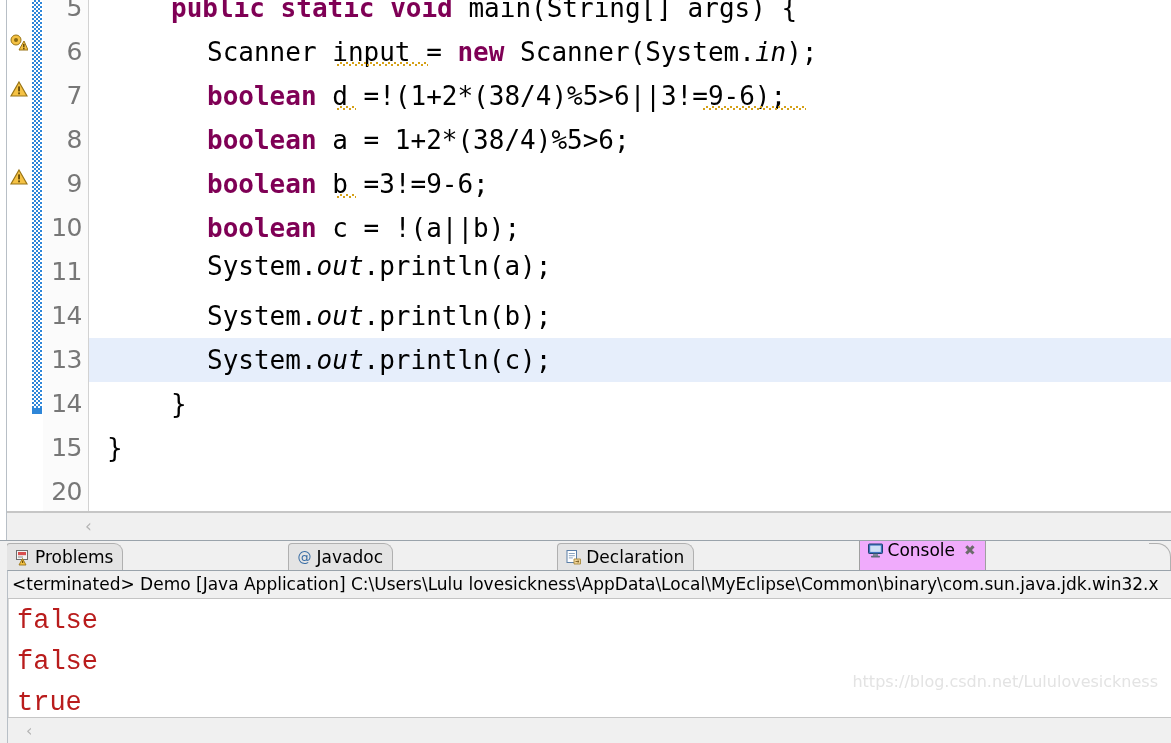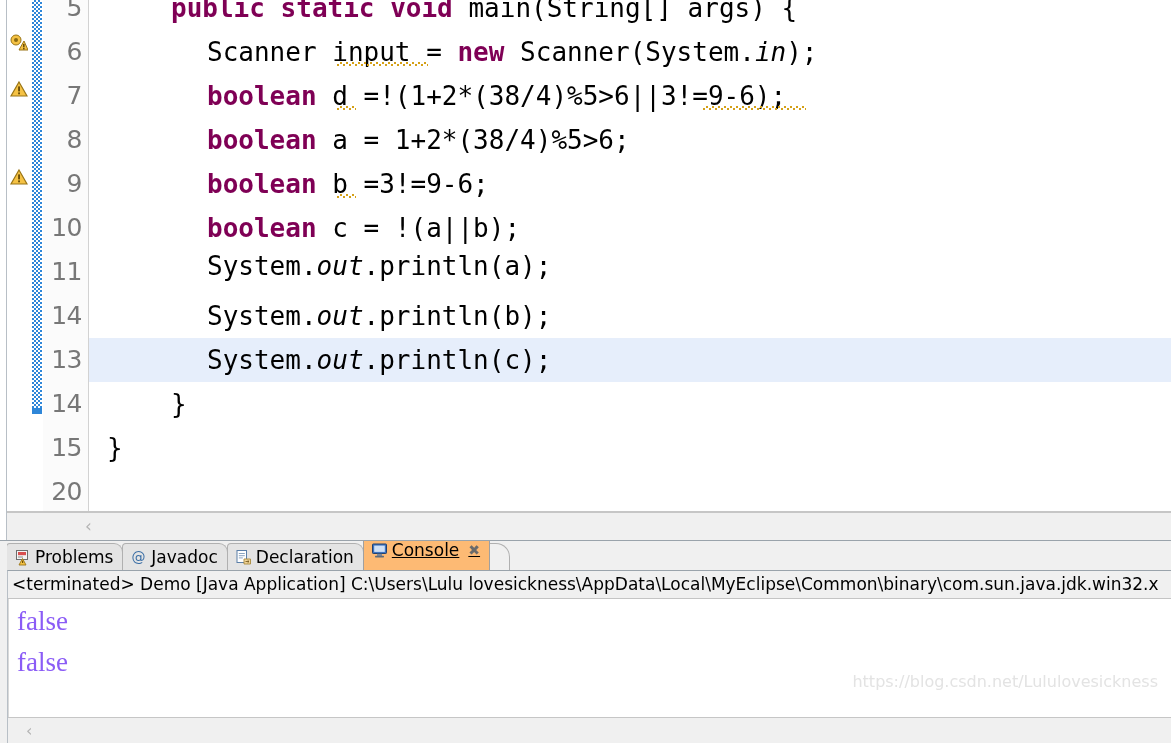--- a/index.html
+++ b/index.html
@@ -204,20 +204,21 @@
   }
 
   .tabbar {
     position: relative;
     height: 29px;
     background: #f0f0f0;
     display: flex;
     align-items: flex-end;
     padding-left: 6px;
     flex: 0 0 29px;
+    justify-content: space-between;
   }
   .tab {
     position: relative;
     height: 27px;
     display: flex;
     align-items: center;
     gap: 4px;
     padding: 0 9px 0 7px;
     font-family: "DejaVu Sans", sans-serif;
     font-size: 17px;
@@ -225,25 +226,24 @@
     background: #e4e4e4;
     border: 1px solid #b0b0b0;
     border-bottom: none;
     border-top-left-radius: 4px;
     border-top-right-radius: 9px;
     margin-right: -1px;
     box-sizing: border-box;
     white-space: nowrap;
   }
   .tab.active {
-    background: #fdba74;
+    background: #f0abfc;
     border-color: #a0a0a0;
     z-index: 3;
     height: 41px;
-    text-decoration: underline;
   }
   .tab-icon {
     width: 17px;
     height: 17px;
     flex: 0 0 17px;
     display: flex;
     align-items: center;
     justify-content: center;
   }
   .tab-close {
@@ -292,24 +292,24 @@
   .console-out {
     position: relative;
     flex: 1;
     background: #ffffff;
     overflow: hidden;
     padding-left: 8px;
     padding-top: 2px;
     border-left: 1px solid #d9d9d9;
   }
   .out-line {
-    font-family: Liberation Serif, serif;
+    font-family: Liberation Mono, monospace;
     font-size: 27px;
     line-height: 41px;
-    color: #8b5cf6;
+    color: #b91c1c;
     white-space: pre;
   }
   .console-hscroll {
     height: 25px;
     background: #f0f0f0;
     border-top: 1px solid #c6c6c6;
     display: flex;
     align-items: center;
     flex: 0 0 25px;
     position: relative;
@@ -496,20 +496,21 @@
 
       <div class="tab-tail"></div>
     </div>
 
     <div class="console-area">
       <div class="console-status">&lt;terminated&gt; Demo [Java Application] C:\Users\Lulu lovesickness\AppData\Local\MyEclipse\Common\binary\com.sun.java.jdk.win32.x</div>
 
       <div class="console-out">
         <div class="out-line">false</div>
         <div class="out-line">false</div>
+        <div class="out-line">true</div>
         <div class="watermark">https://blog.csdn.net/Lululovesickness</div>
       </div>
 
       <div class="console-hscroll">
         <span class="console-hscroll-arrow">‹</span>
       </div>
     </div>
   </div>
 
 </div>

